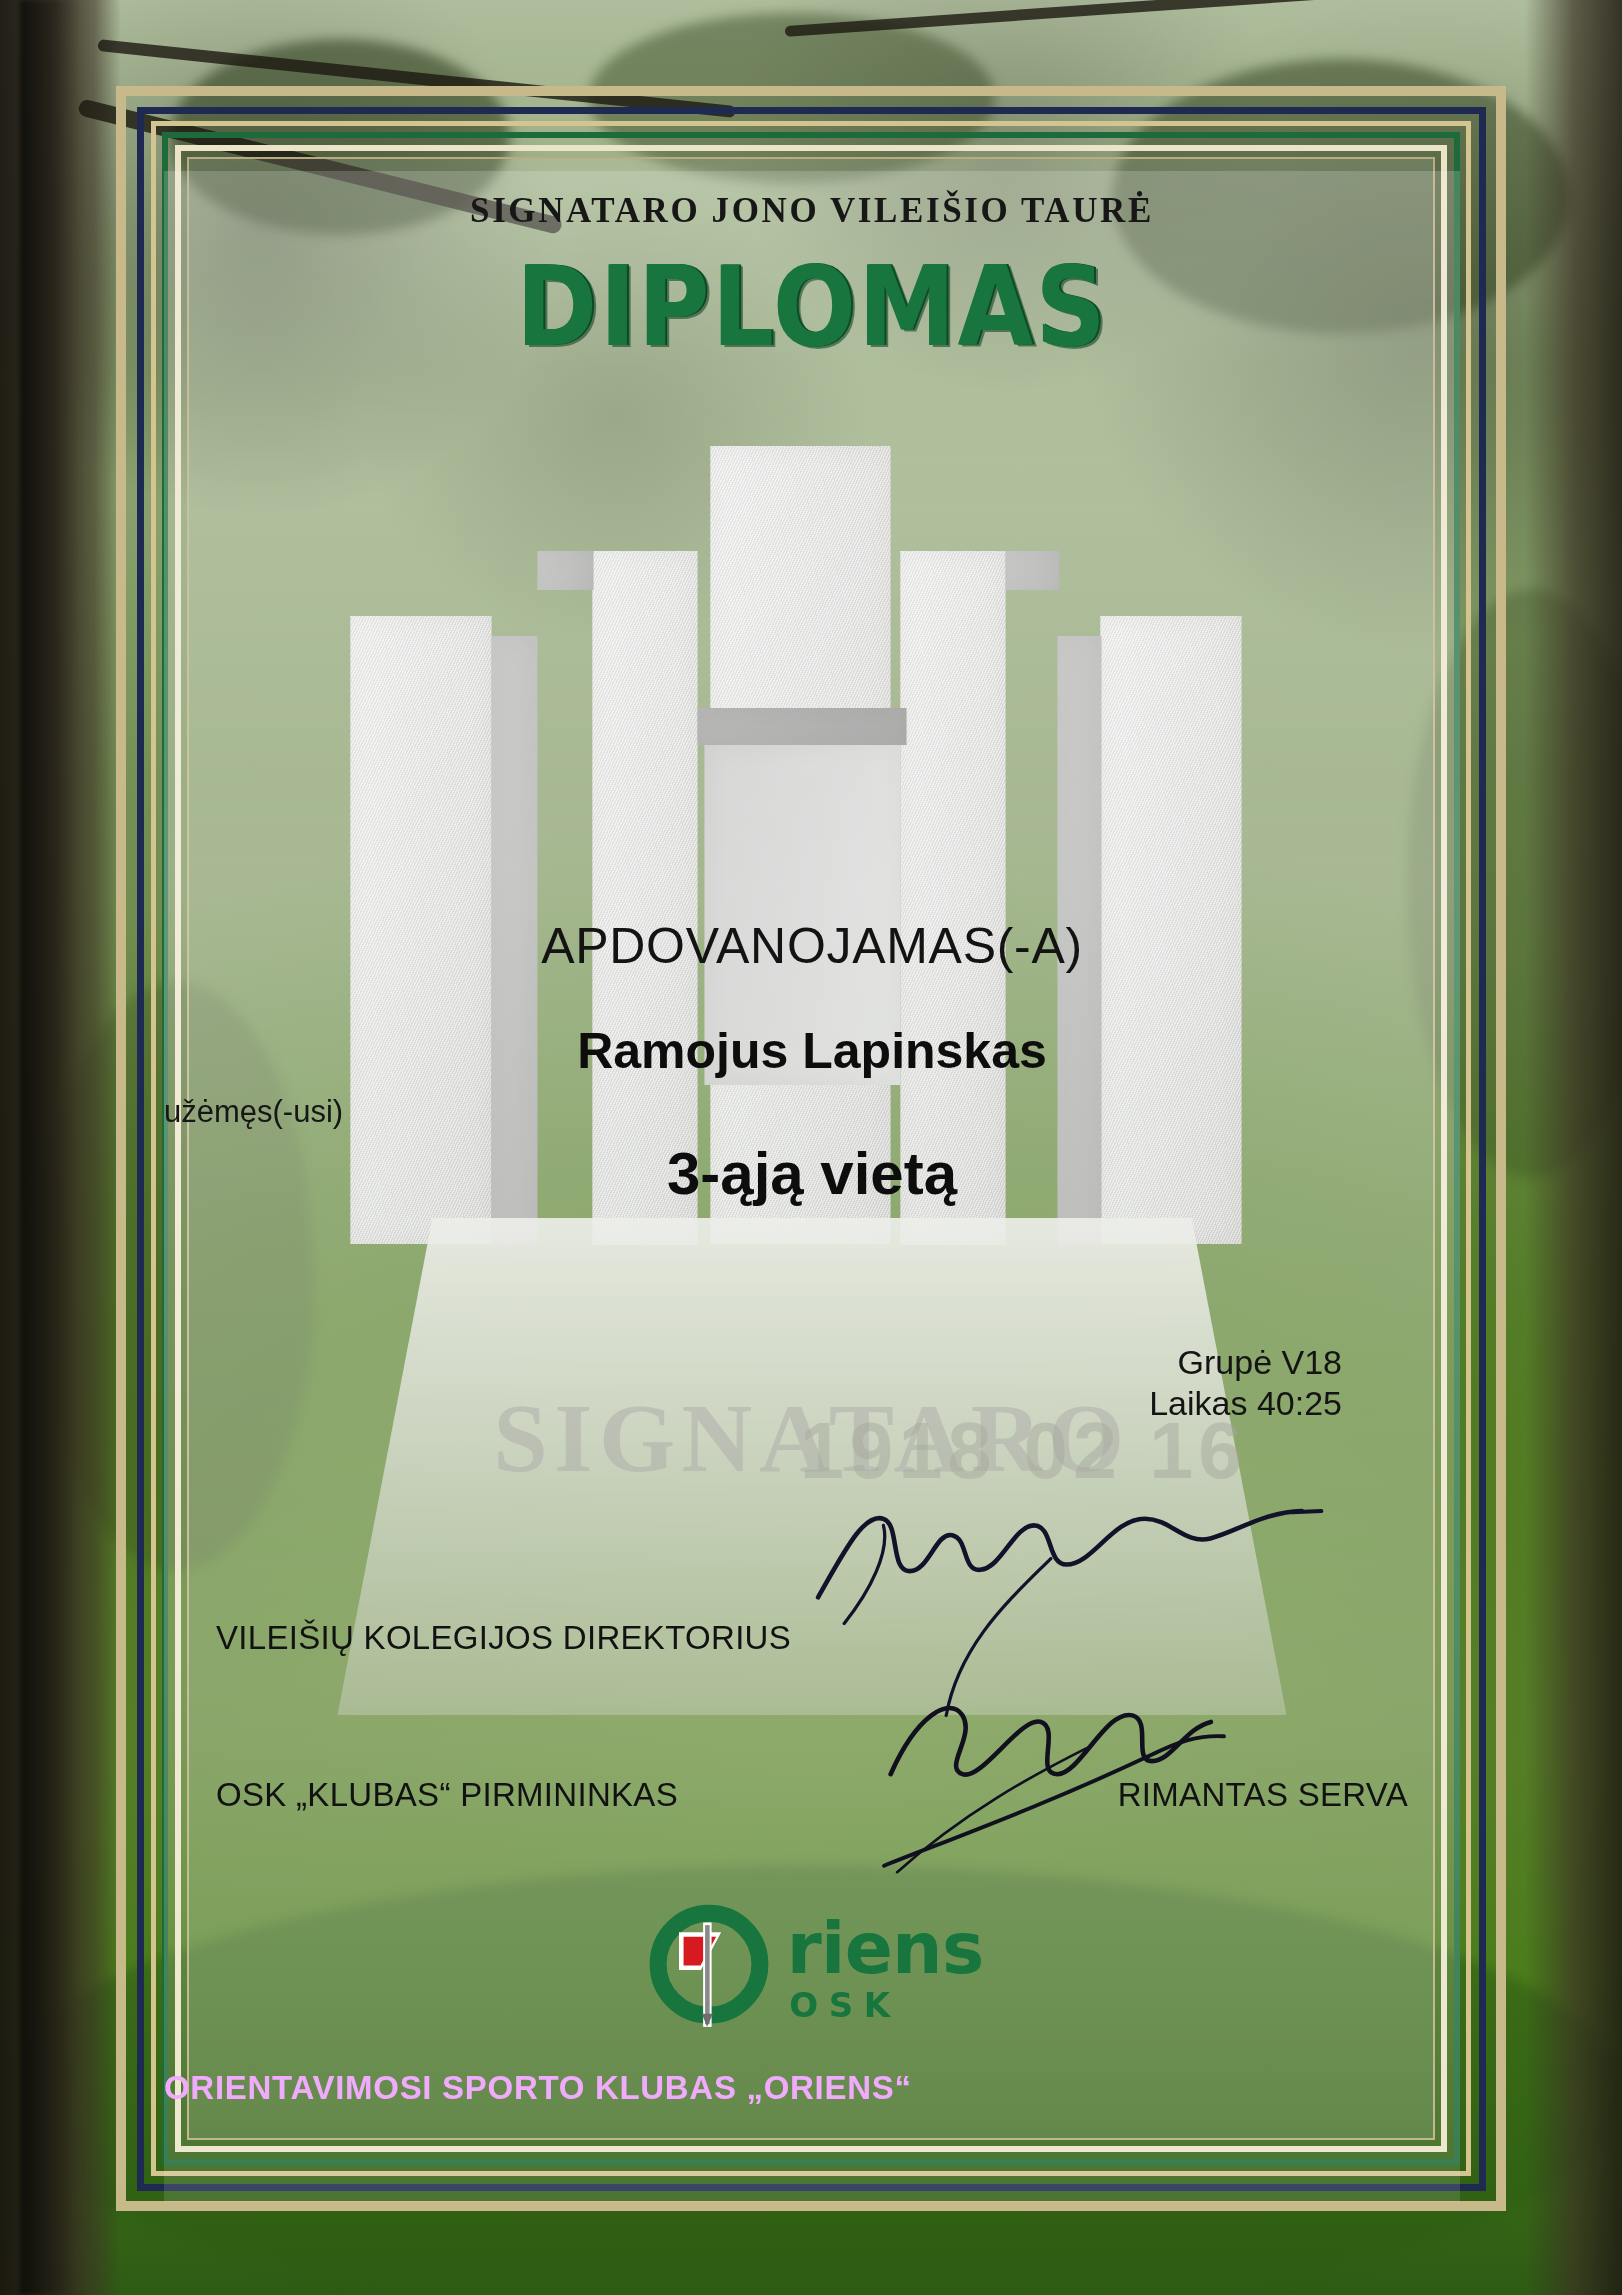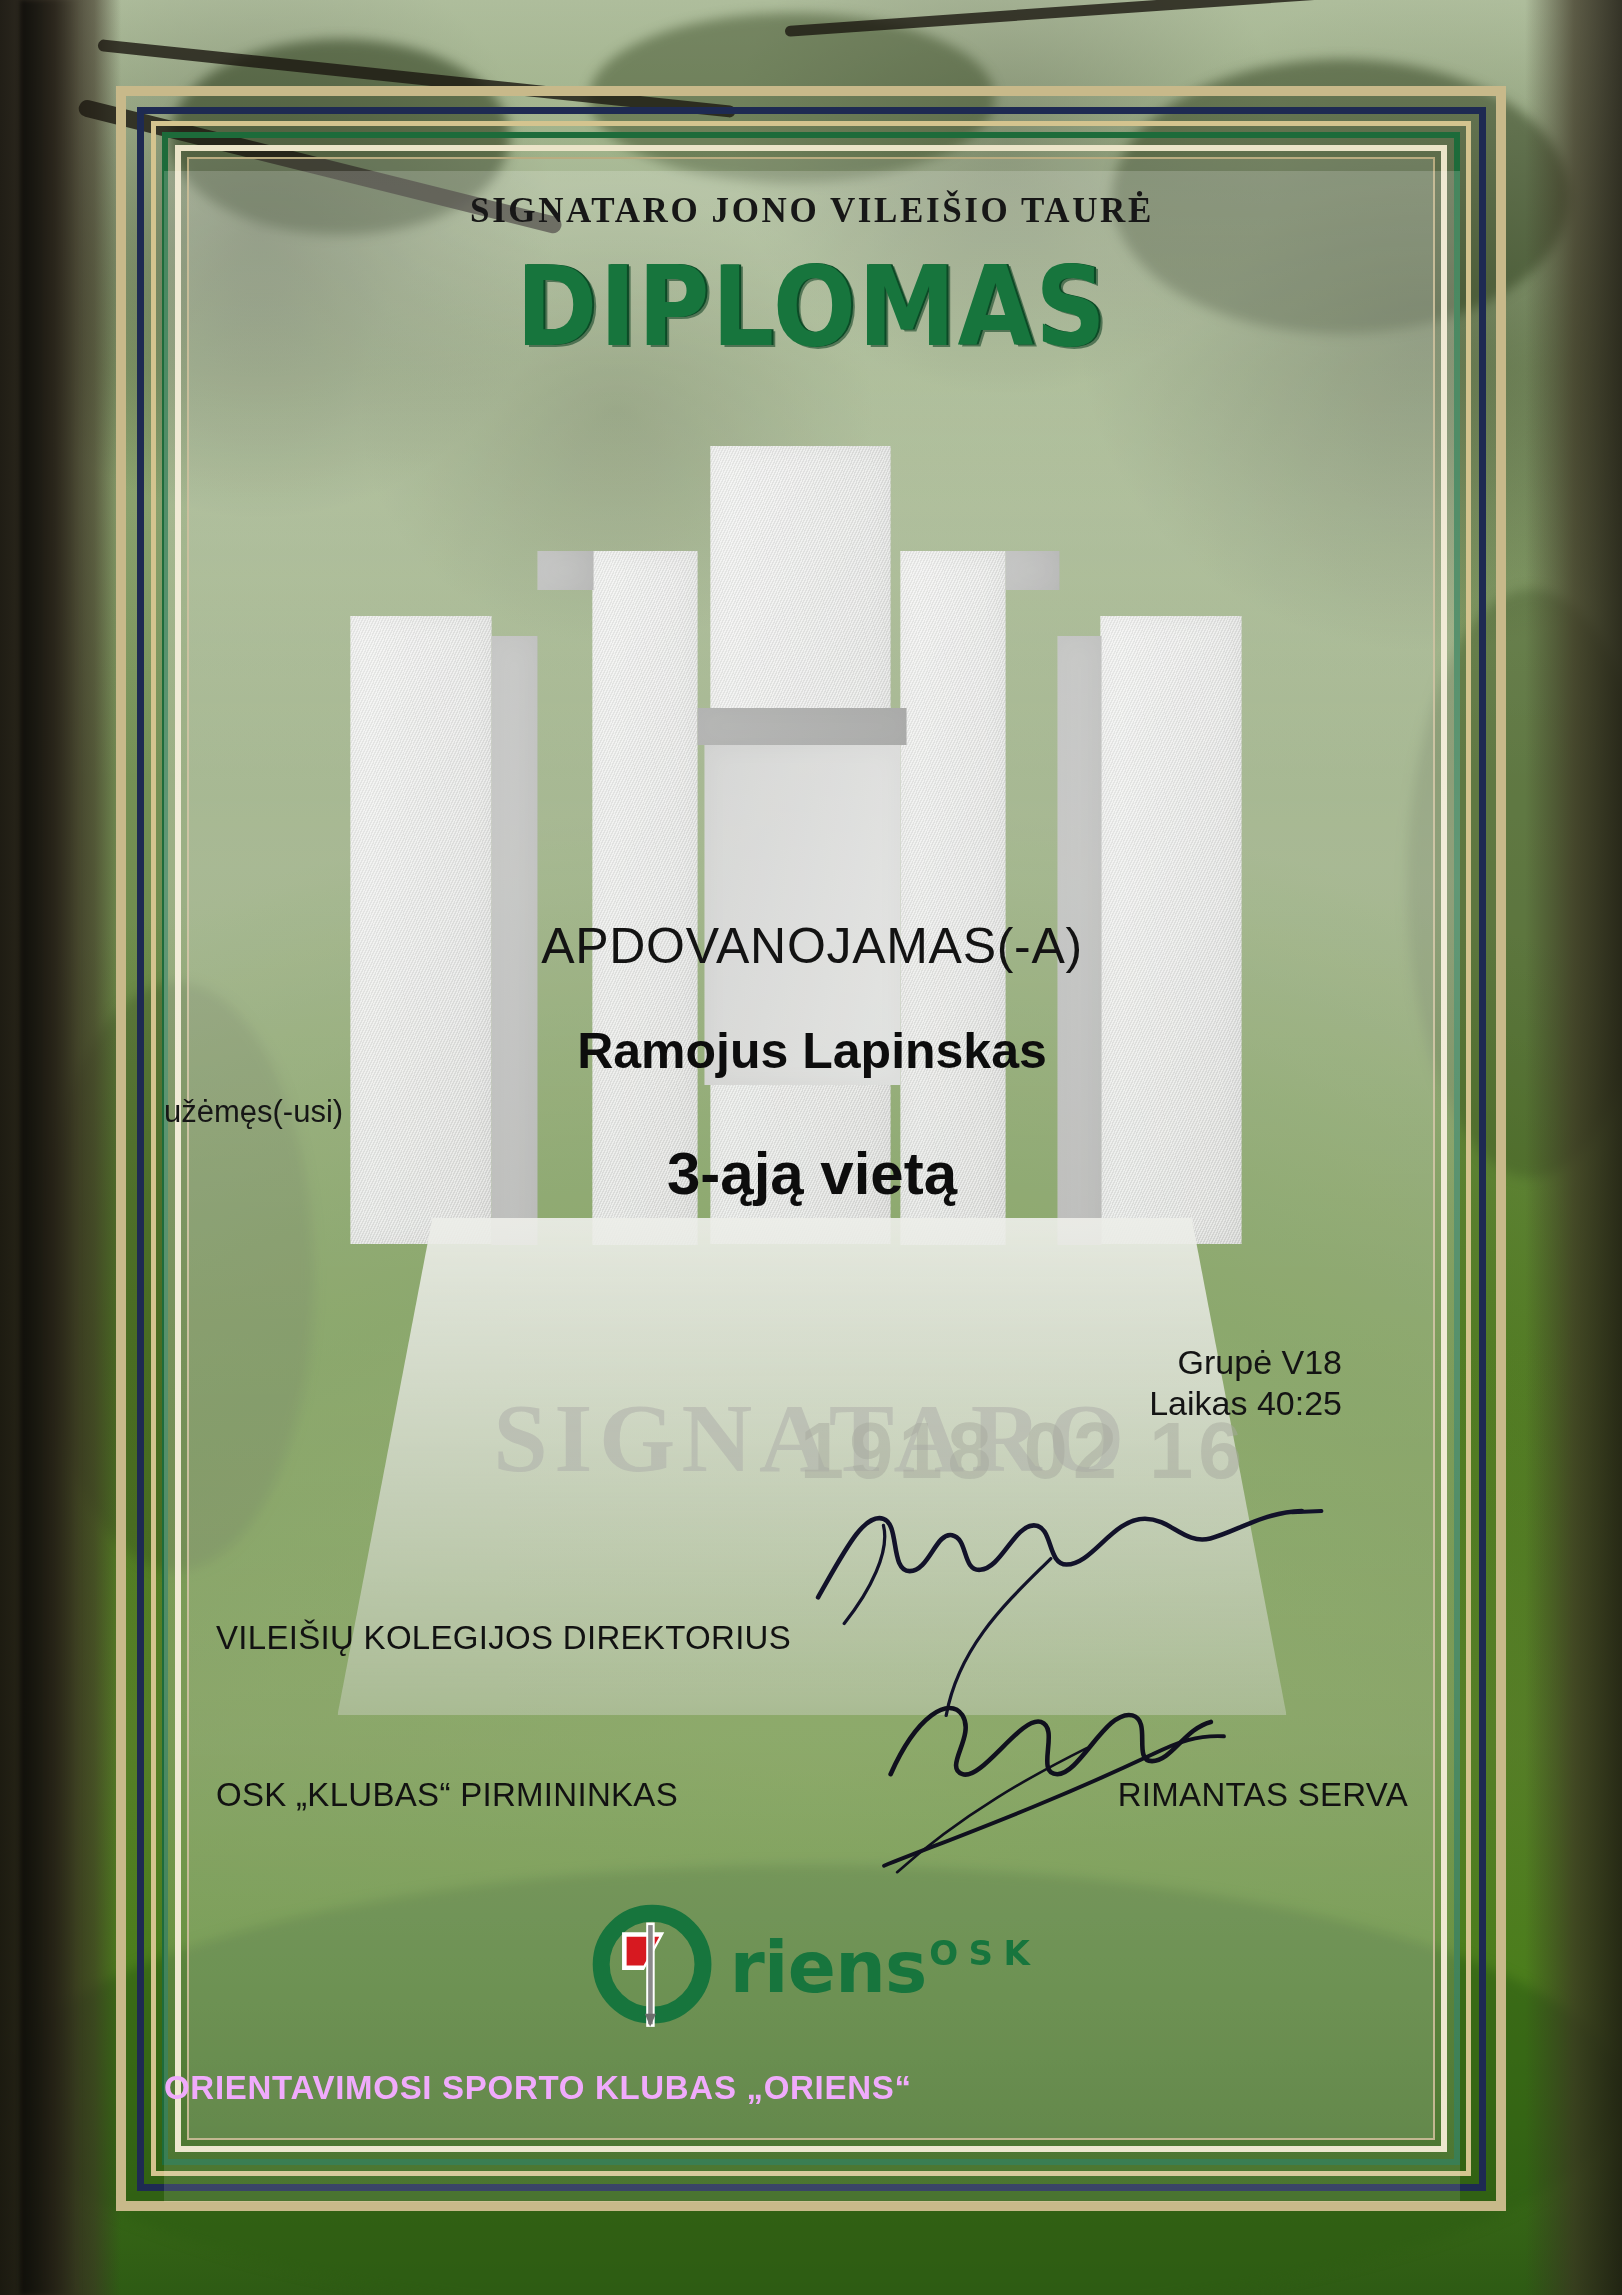--- a/index.html
+++ b/index.html
@@ -291,21 +291,21 @@
     left: 50%;
     top: 1728px;
     transform: translateX(-50%);
     display: flex;
     align-items: center;
     gap: 9.2px;
   }
   .logo-mark { width: 137px; height: 137px; position: relative; }
   .logo-text {
     display: flex;
-    flex-direction: row;
+    flex-direction: column;
     justify-content: center;
     line-height: 1;
   }
   .logo-oriens {
     font-family: "DejaVu Sans", sans-serif;
     font-weight: bold;
     font-size: 71px;
     color: #17753d;
     letter-spacing: -0.7px;
   }

